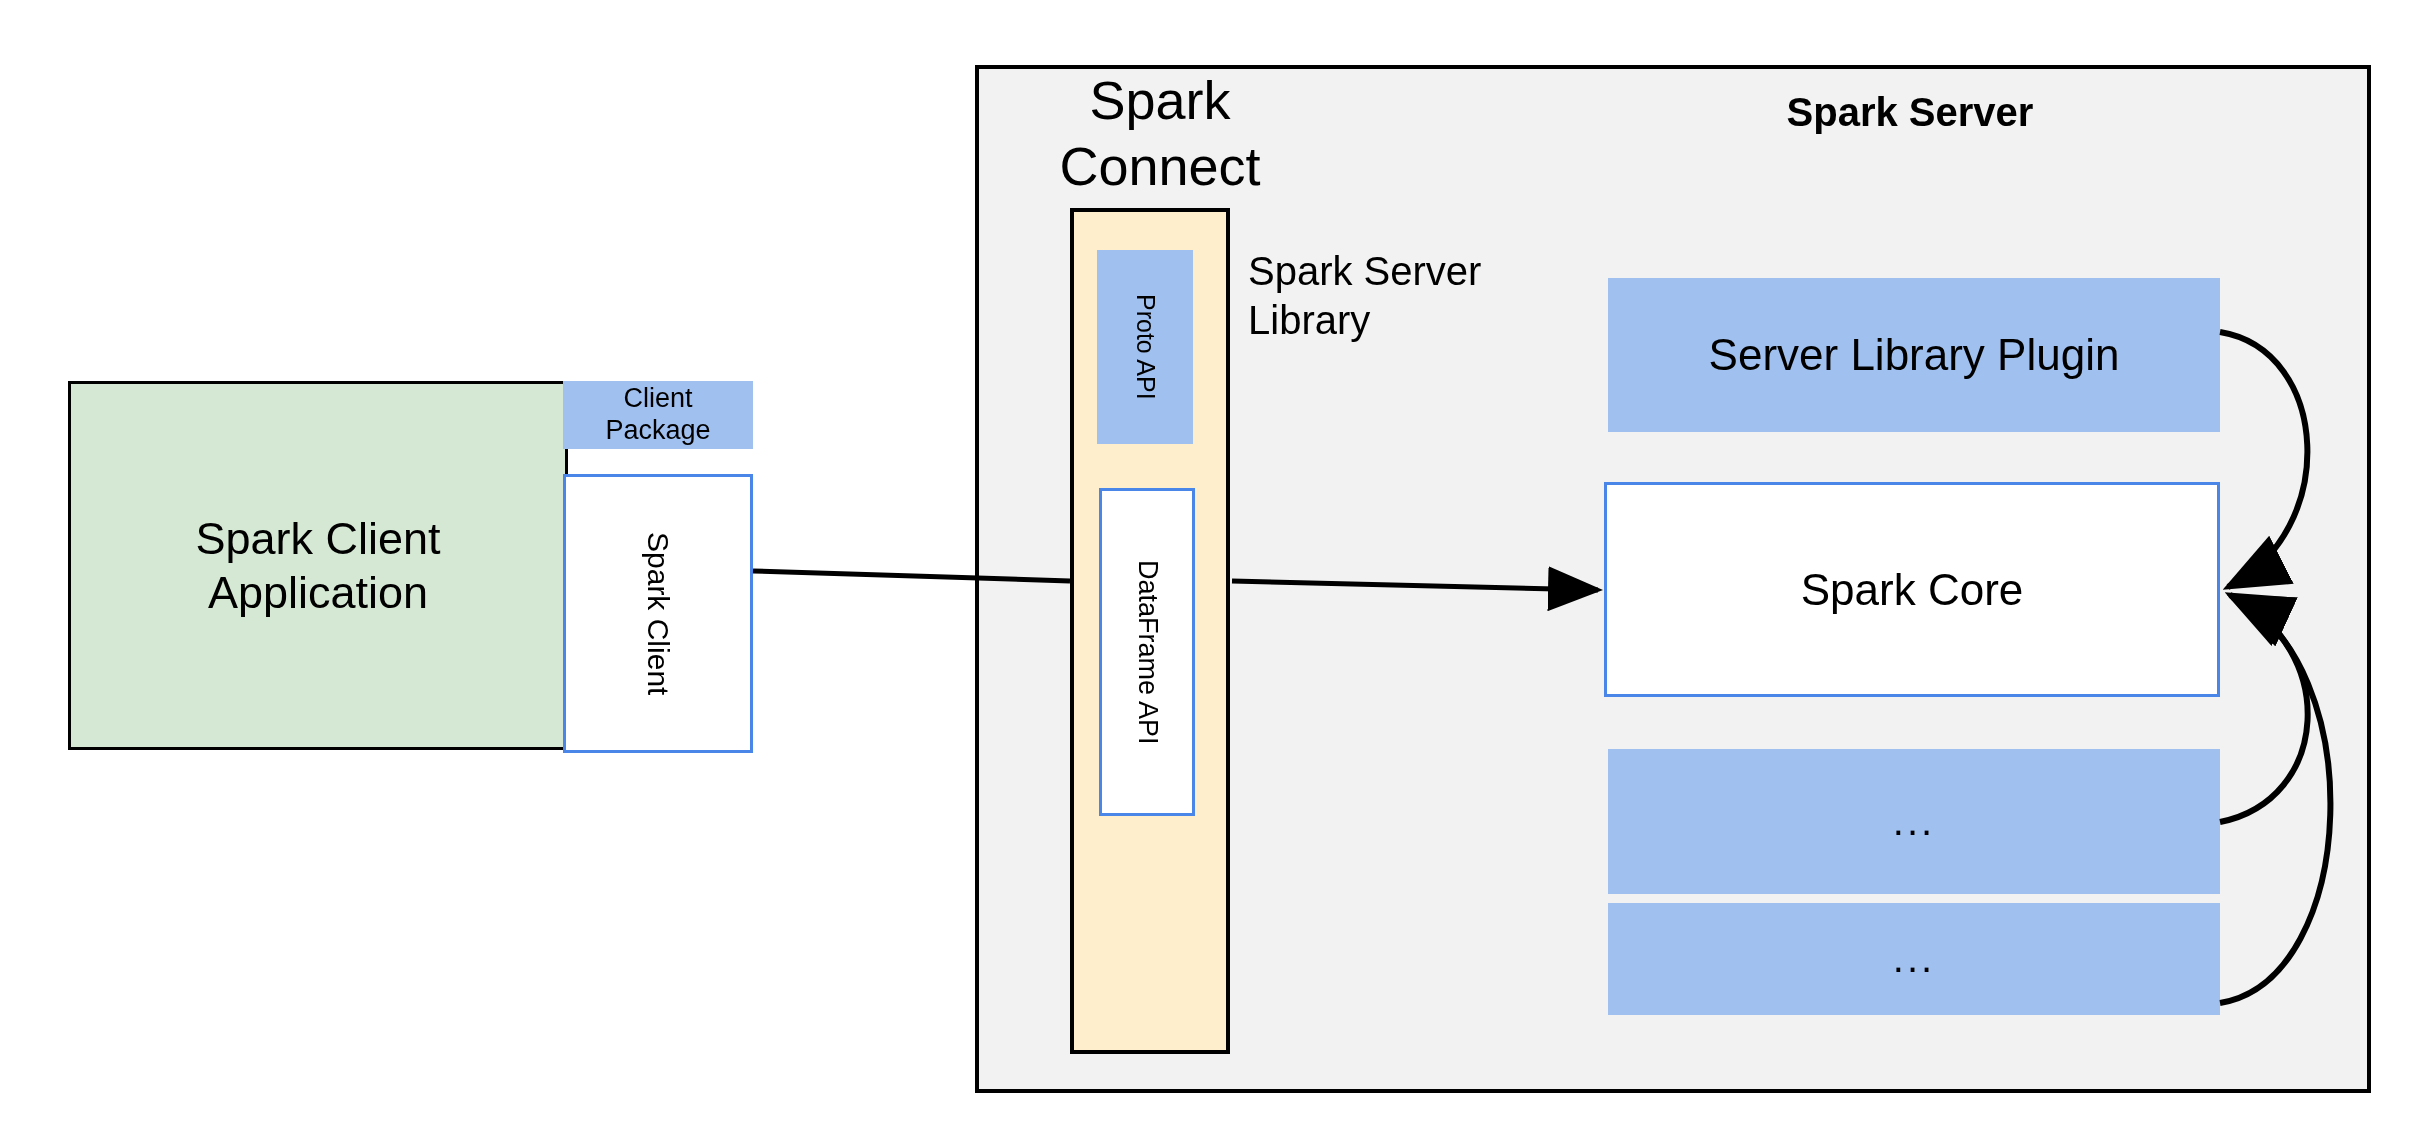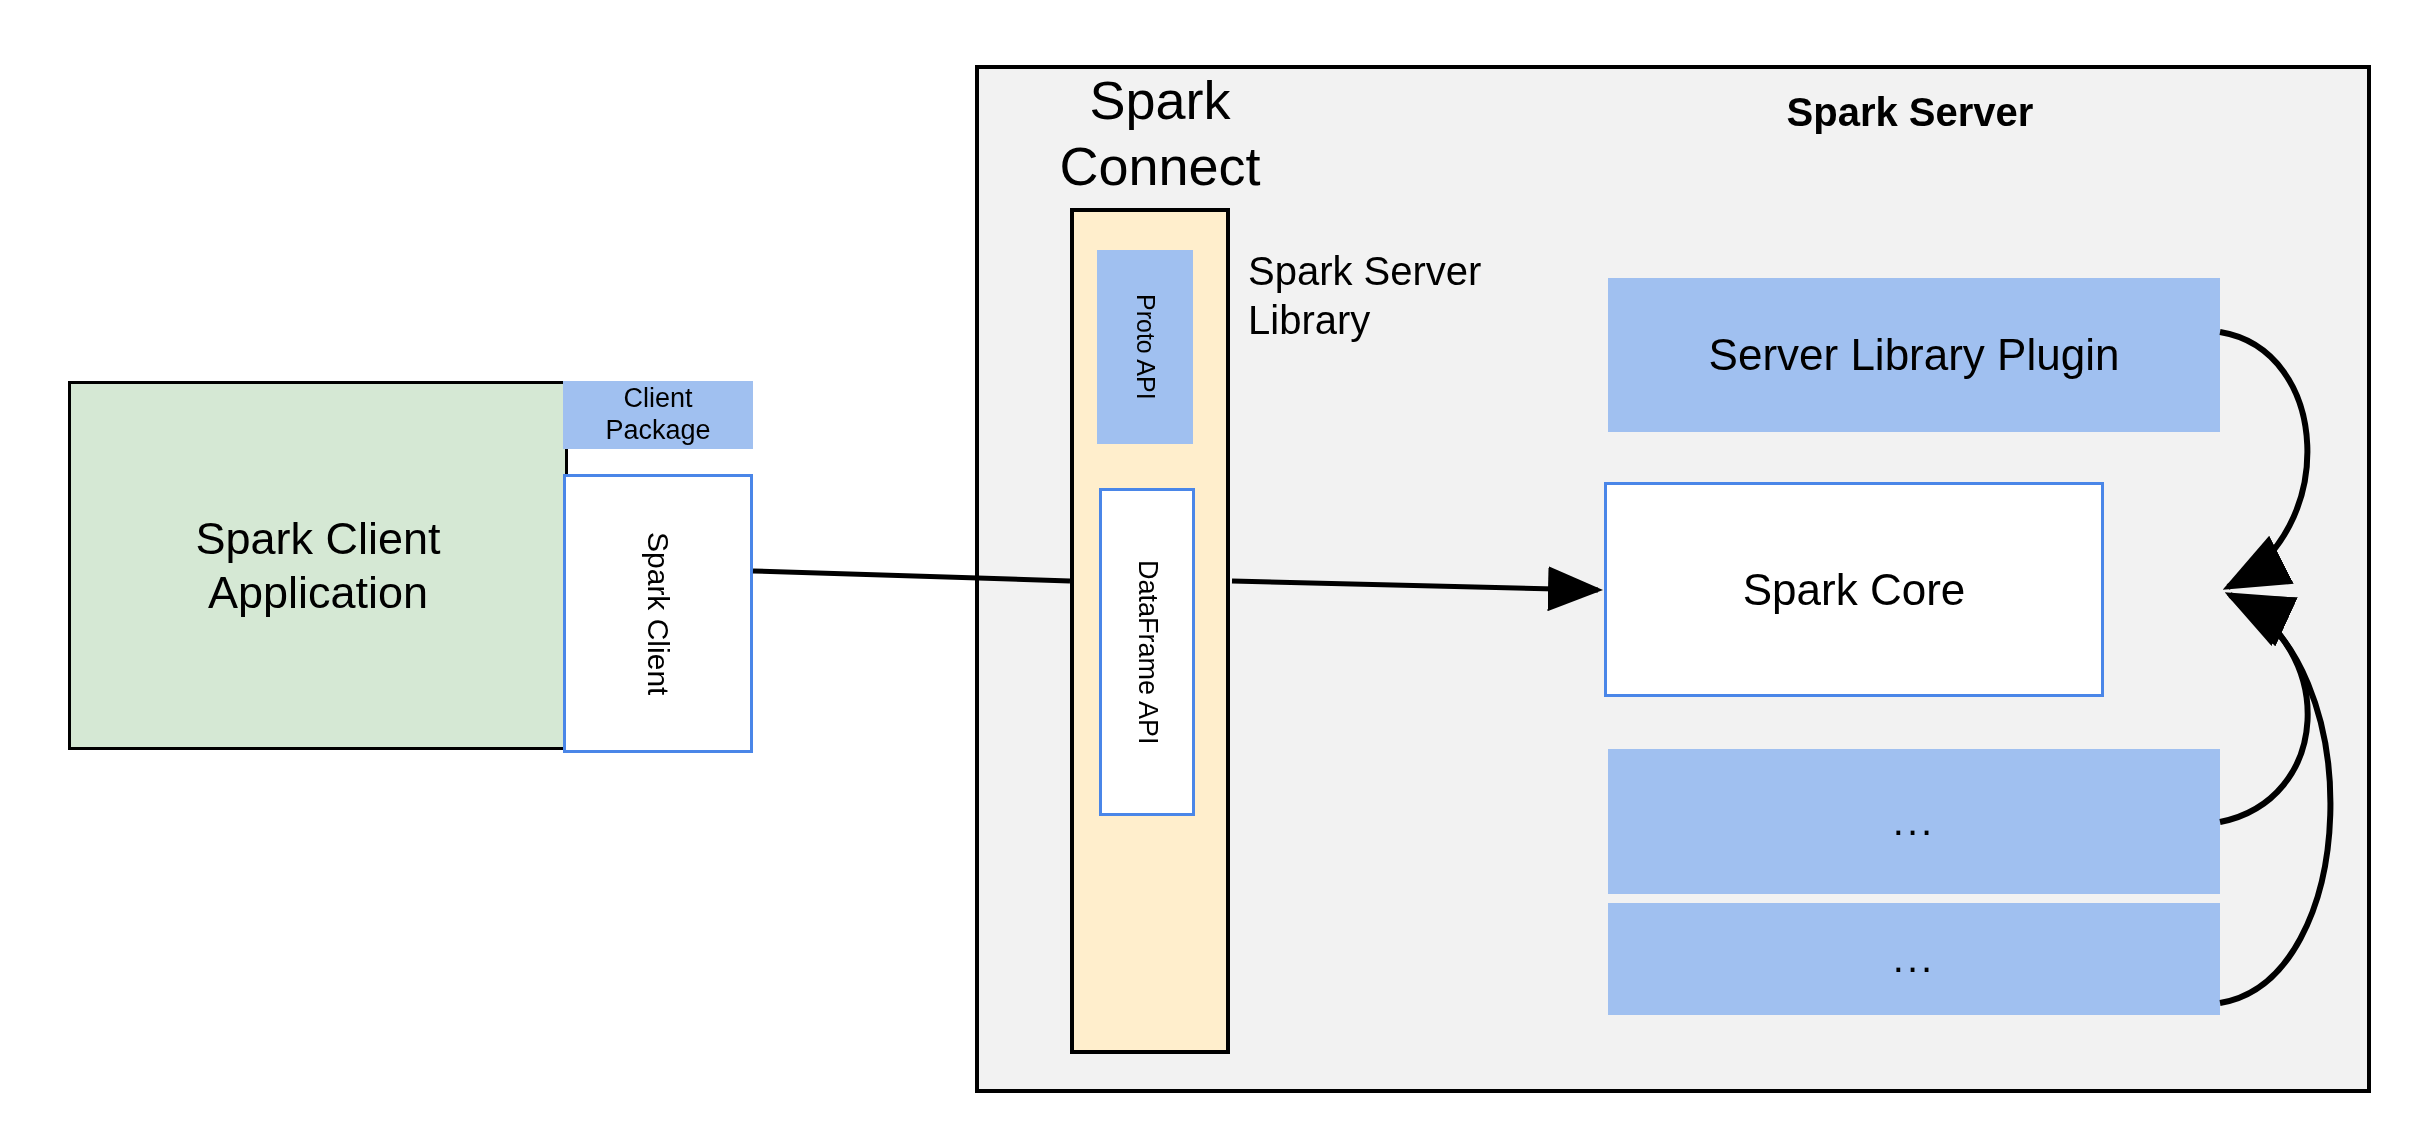--- a/index.html
+++ b/index.html
@@ -138,21 +138,21 @@
   
   #custom-library-plugin-box {
     left: 1608px; top: 278px;
     width: 612px; height: 154px;
     background: #a0c0f0;
     border: none;
     font-size: 44px;
   }
   #spark-core-box {
     left: 1604px; top: 482px;
-    width: 500px; height: 215px;
+    width: 616px; height: 215px;
     background: #ffffff;
     border: 3px solid #4a86e8;
     font-size: 44px;
   }
   #ellipsis-box-1 {
     left: 1608px; top: 749px;
     width: 612px; height: 145px;
     background: #a0c0f0;
     border: none;
     font-size: 40px;

